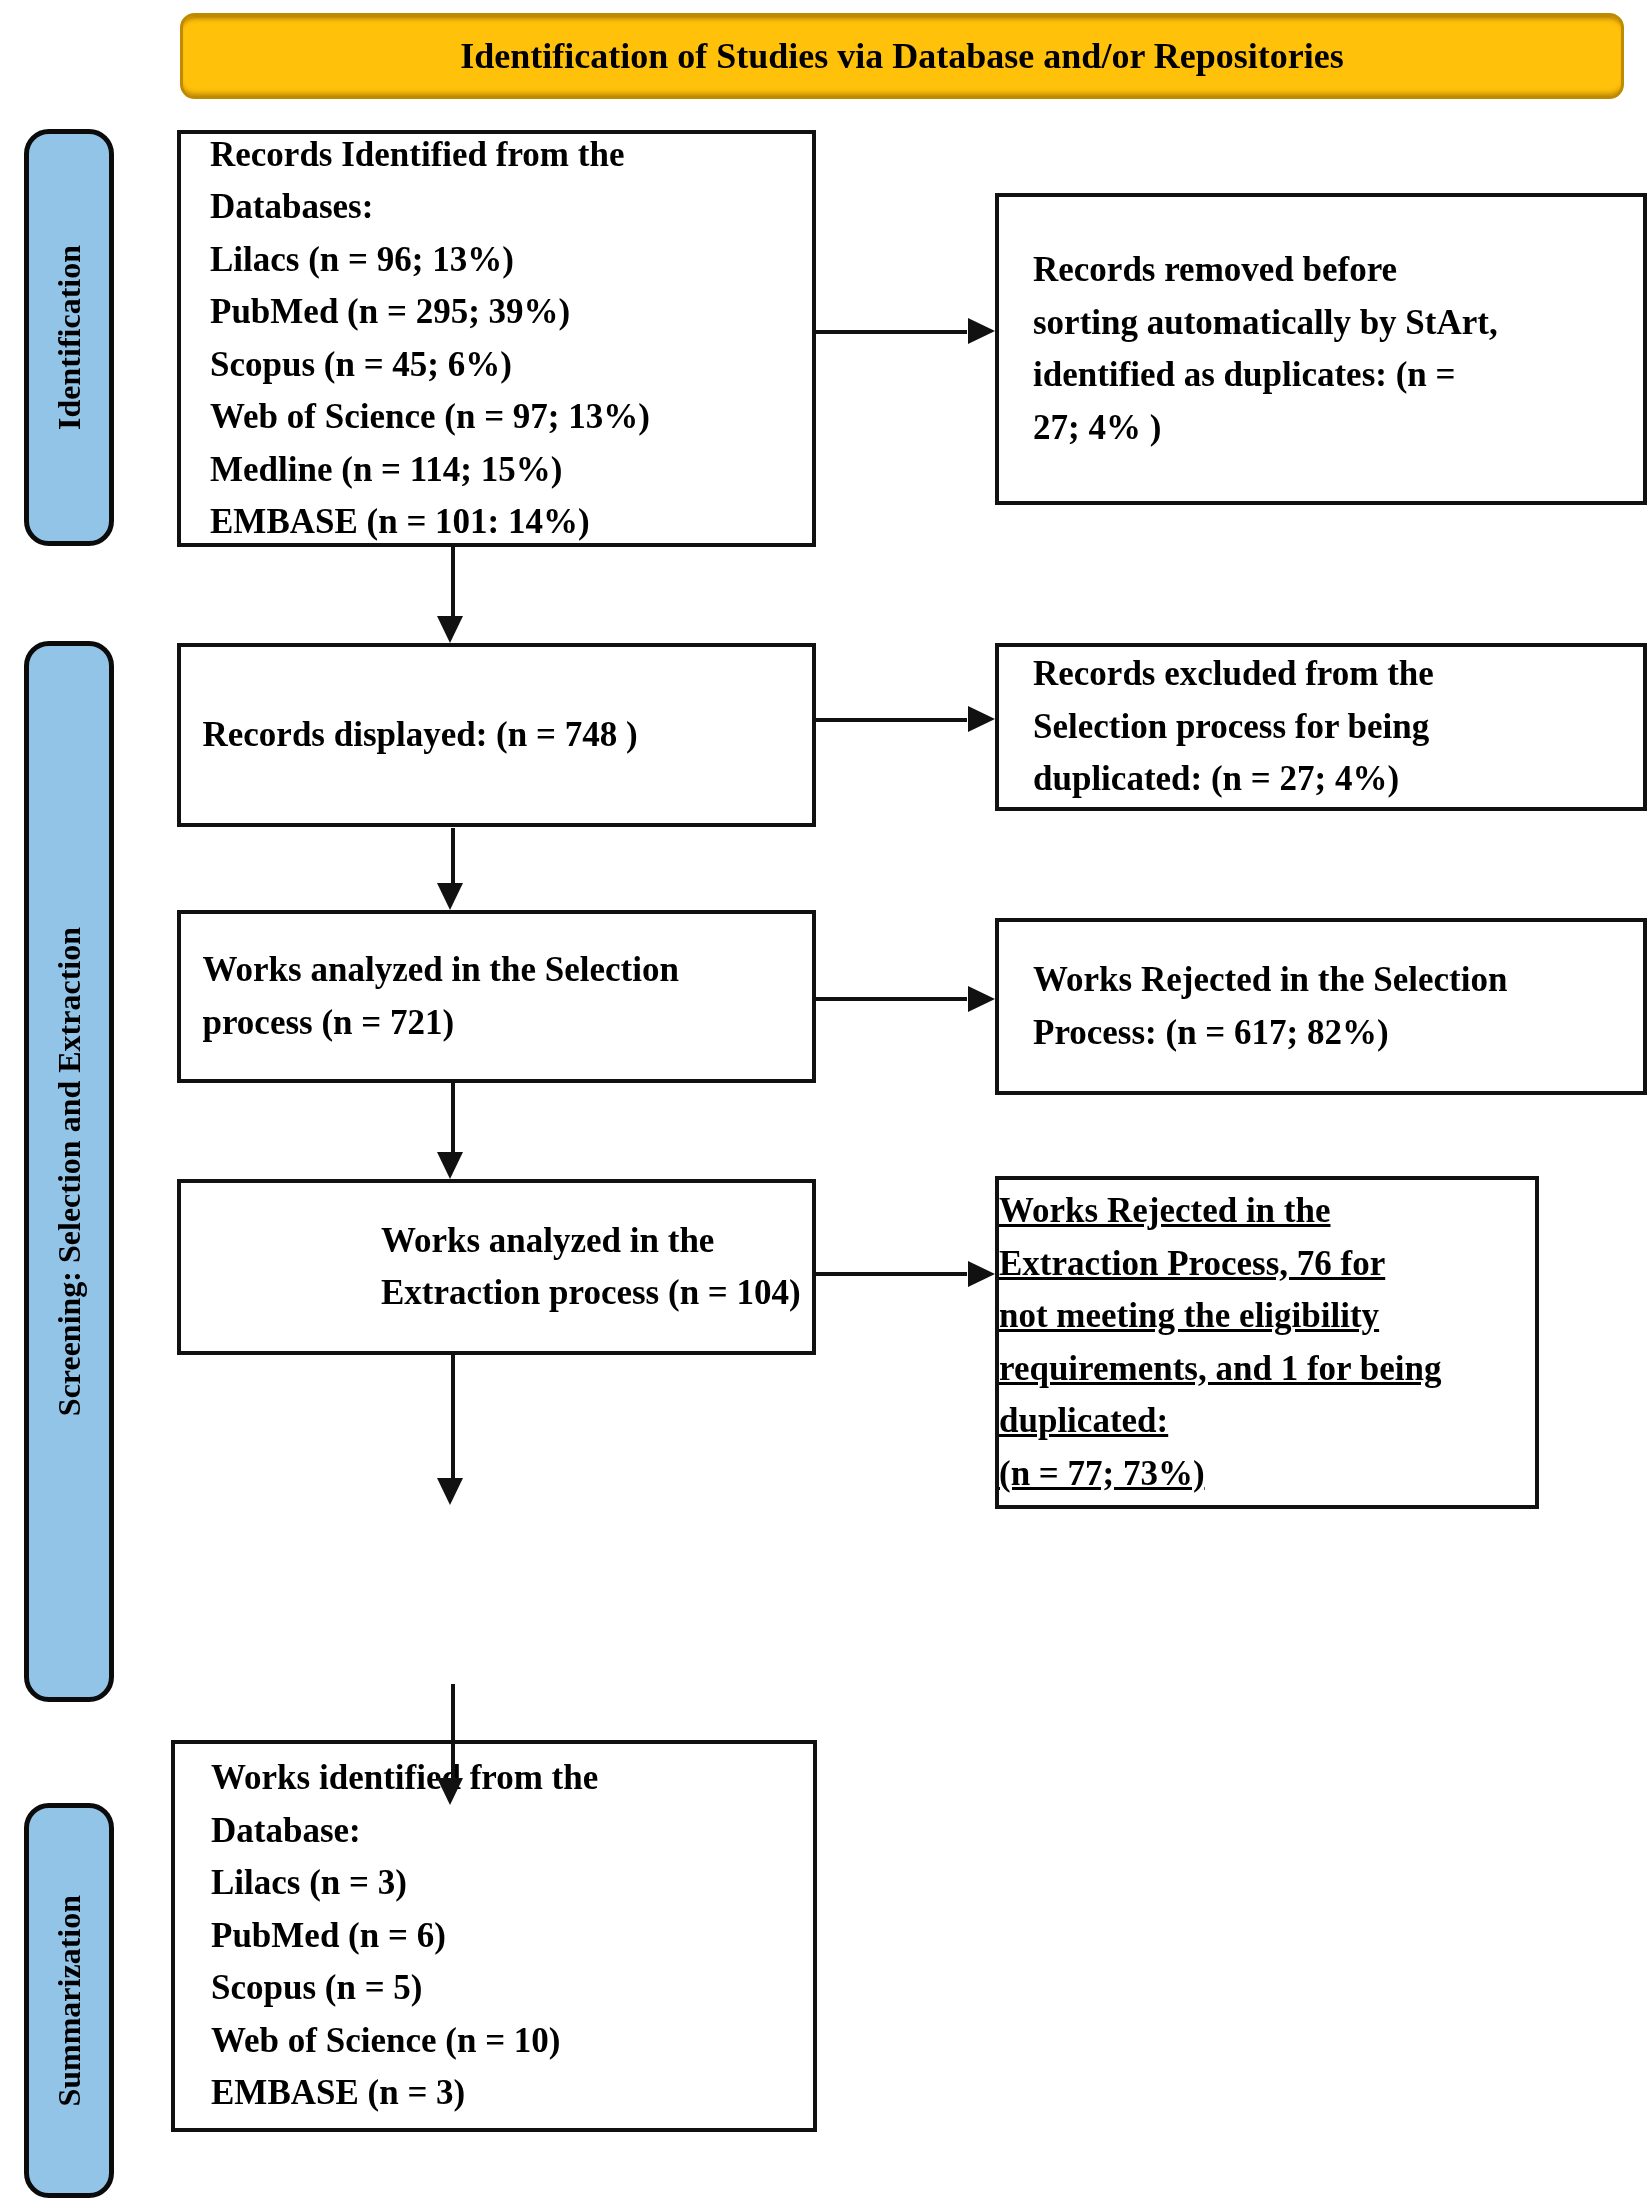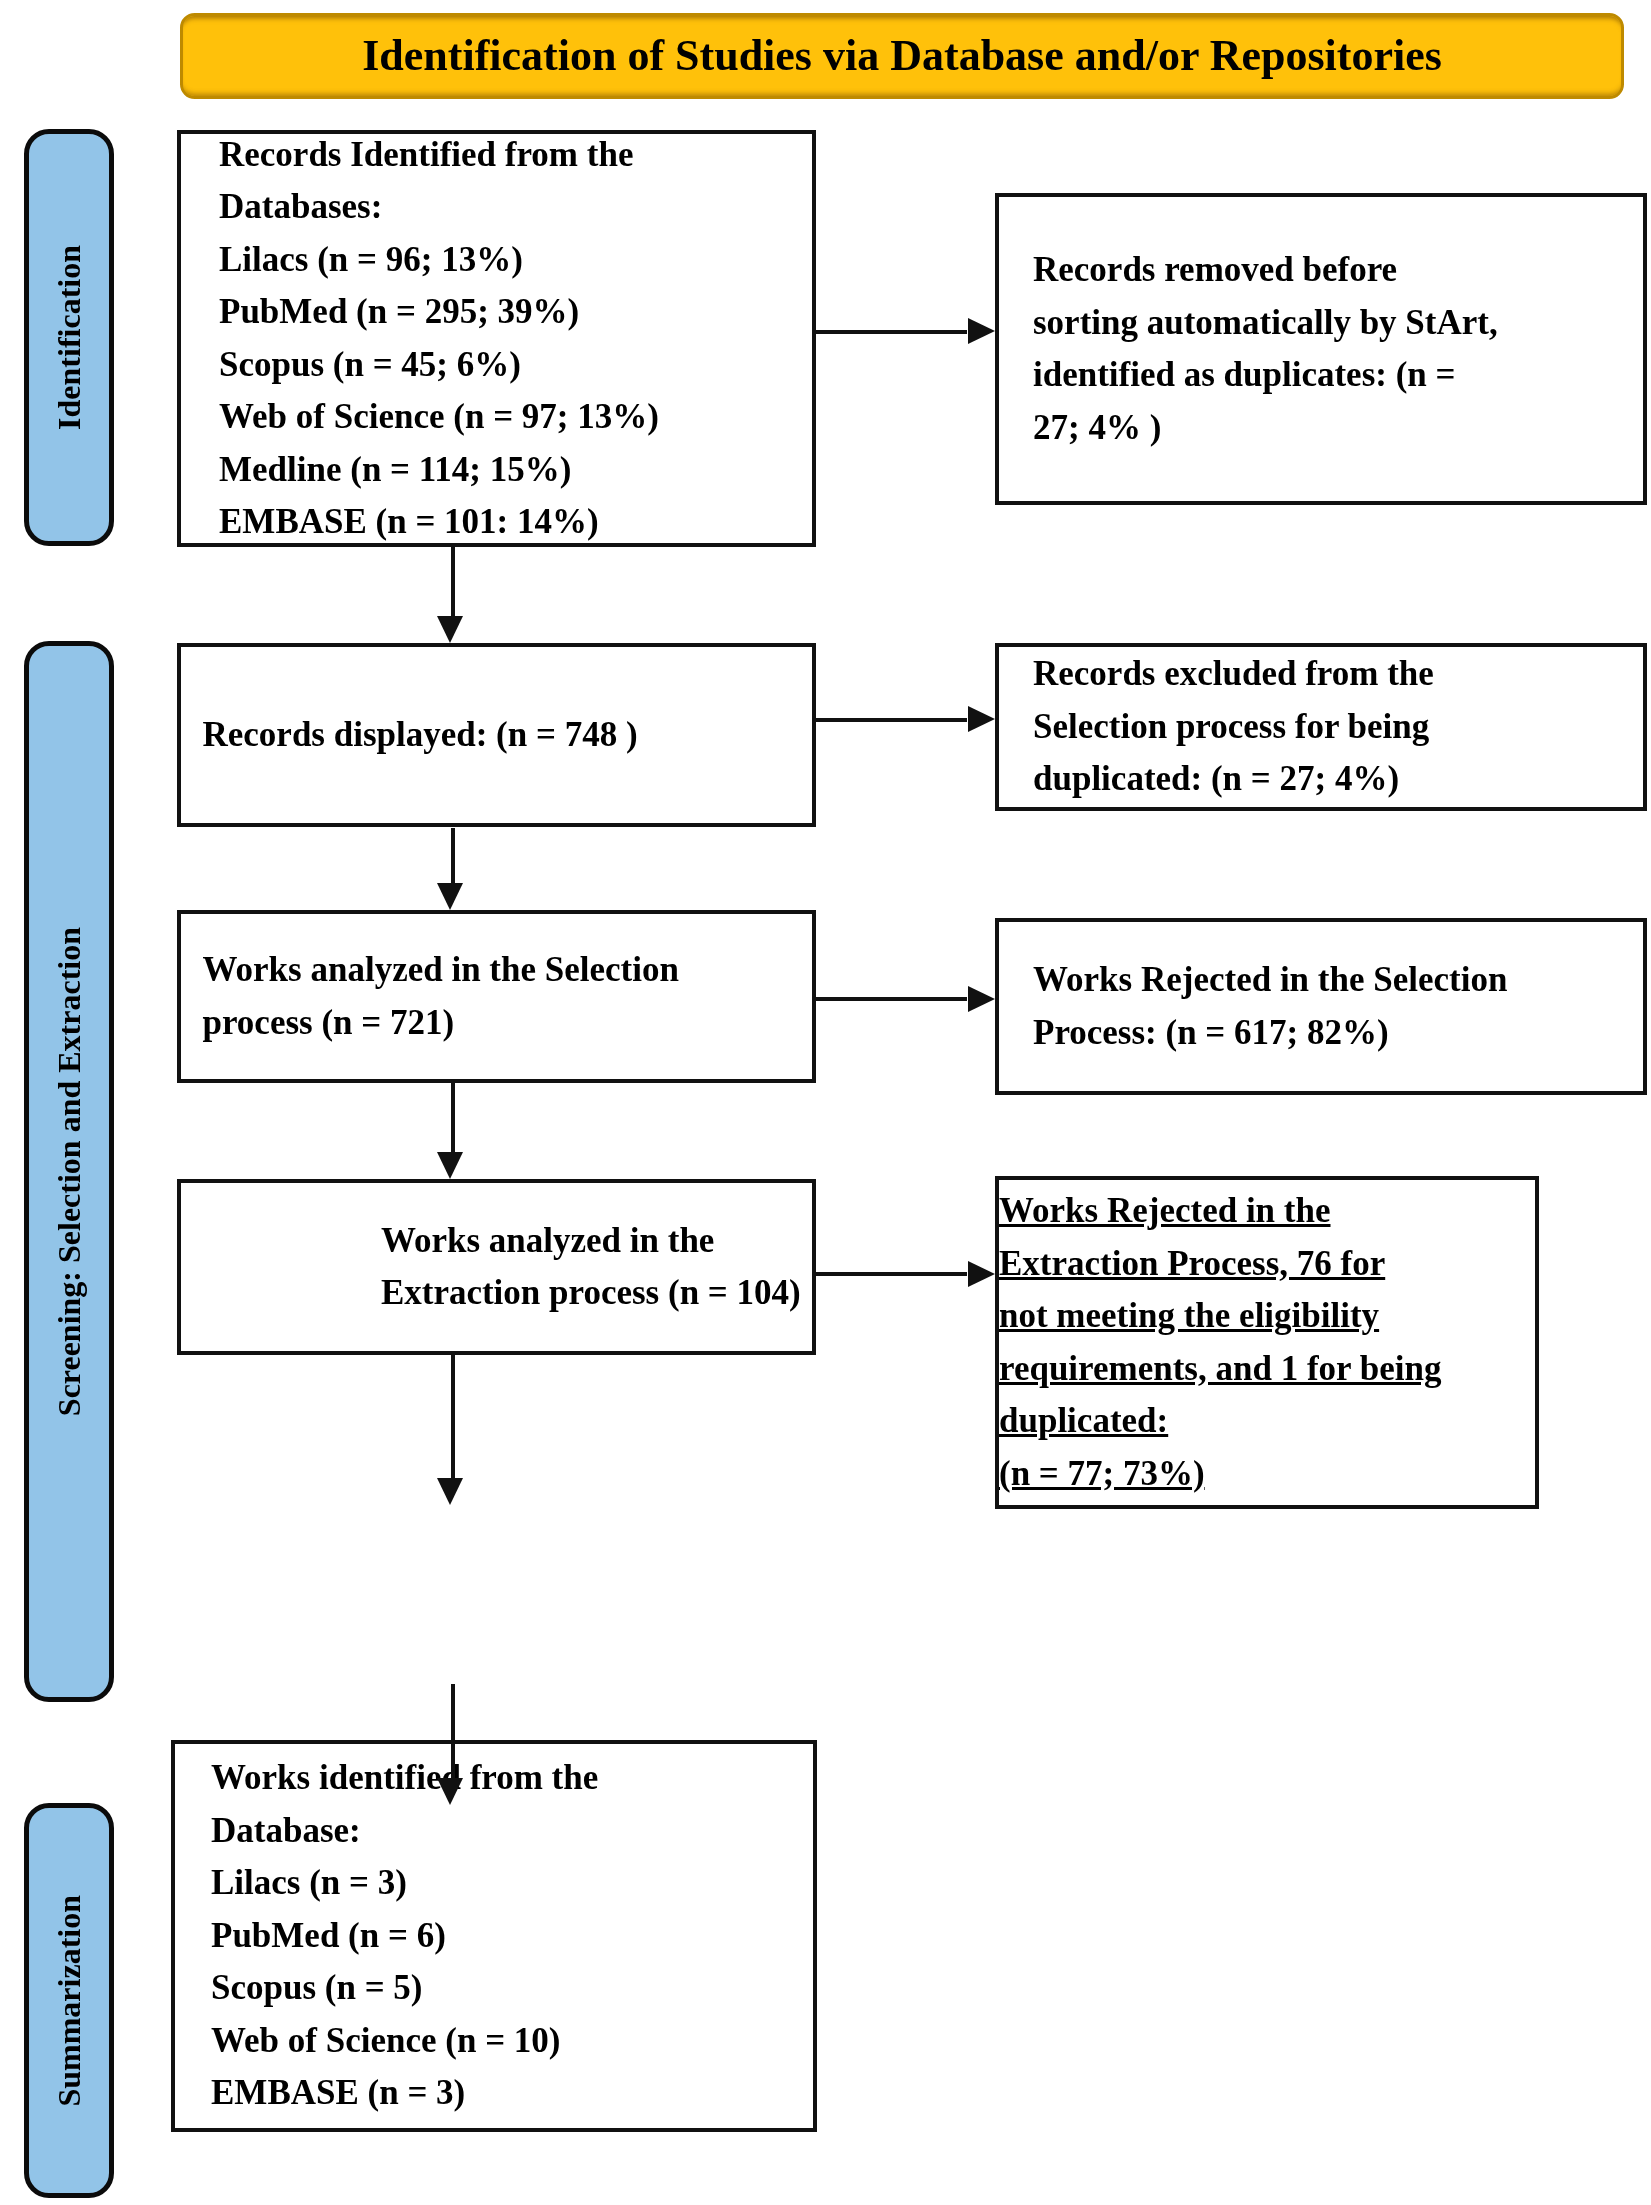--- a/index.html
+++ b/index.html
@@ -11,37 +11,37 @@
     --text:#000000;
   }
   body{margin:0;background:#ffffff;}
   .page{position:relative;width:1652px;height:2205px;background:#ffffff;overflow:hidden;
         font-family:"Liberation Serif","DejaVu Serif",serif;}
 
   
   .banner{position:absolute;left:180px;top:12.5px;width:1444px;height:86px;box-sizing:border-box;
           background:var(--banner-bg);border:3.4px solid var(--banner-border);border-radius:14.7px;
           display:flex;align-items:center;justify-content:center;
-          font-weight:bold;font-size:44px;color:#000;
+          font-weight:bold;font-size:36px;color:#000;
           box-shadow:inset 0 6.8px 5.7px -4.5px rgba(100,60,0,.55), inset 0 -6.8px 5.7px -4.5px rgba(100,60,0,.45);}
 
   
   .stage{position:absolute;background:var(--stage-fill);border:5.1px solid #0b0b0b;border-radius:25px;
          box-sizing:border-box;display:flex;align-items:center;justify-content:center;}
   .stage-label{writing-mode:vertical-rl;transform:rotate(180deg);
                font-weight:bold;font-size:32px;color:var(--text);white-space:nowrap;}
   .s1{left:24px;top:129px;width:90px;height:417px;}
   .s2{left:24px;top:641px;width:90px;height:1061px;}
   .s3{left:24px;top:1803px;width:90px;height:395px;}
 
   
   .fbox{position:absolute;background:#ffffff;border:4px solid var(--box-border);box-sizing:border-box;
         display:flex;align-items:center;color:var(--text);}
   .fbox-text{font-weight:bold;font-size:35px;line-height:1.5;white-space:pre-line;display:block;padding-right:11.3px;}
-  .b1{left:177px;top:130px;width:639px;height:417px;padding-left:38px;}
+  .b1{left:177px;top:130px;width:639px;height:417px;padding-left:29px;}
   .b2{left:177px;top:643px;width:639px;height:184px;padding-left:21.5px;}
   .b3{left:177px;top:910px;width:639px;height:173px;padding-left:21.5px;}
   .b4{left:177px;top:1179px;width:639px;height:176px;padding-left:21.5px;justify-content:flex-end;}
   .b5{left:177px;top:1505px;width:639px;height:179px;padding-left:21.5px;}
   .b6{left:171px;top:1740px;width:646px;height:392px;padding-left:36px;}
   .r1{left:995px;top:193px;width:652px;height:312px;padding-left:34px;}
   .r2{left:995px;top:643px;width:652px;height:168px;padding-left:34px;}
   .r3{left:995px;top:918px;width:652px;height:177px;padding-left:34px;}
   .r4{left:995px;top:1176px;width:544px;height:333px;text-decoration:underline;}
 

